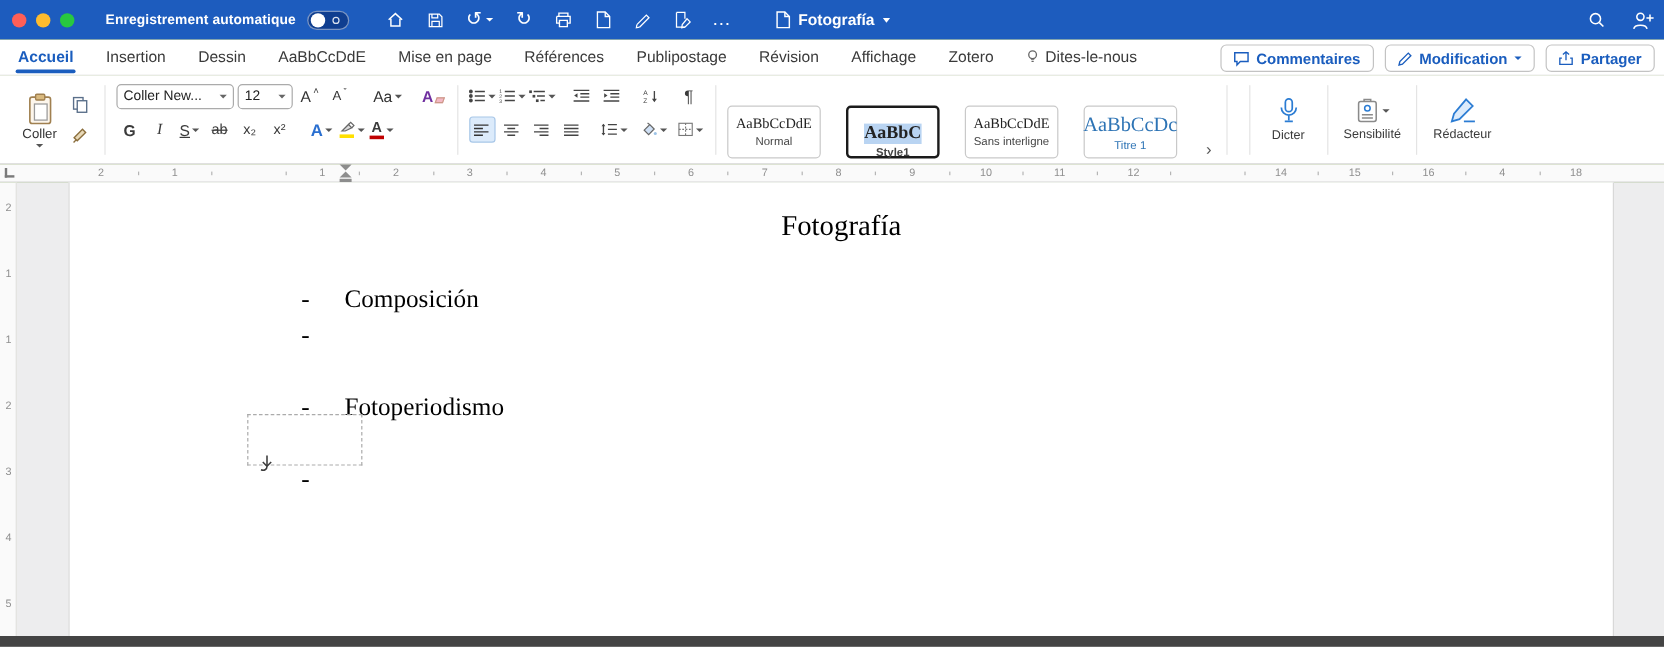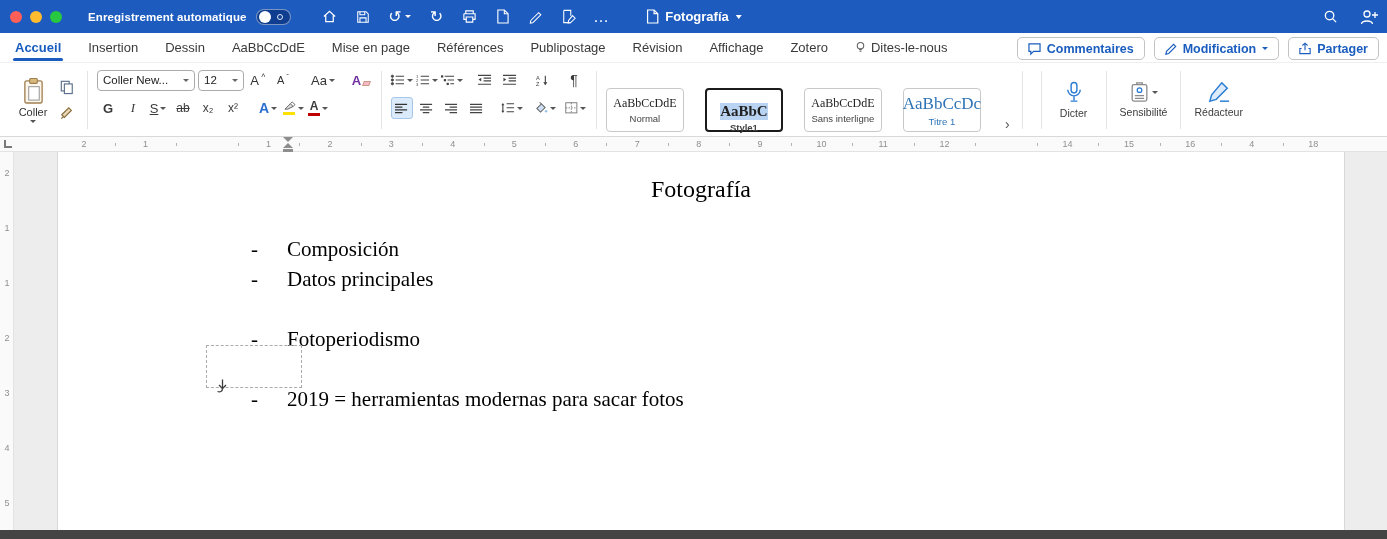--- a/index.html
+++ b/index.html
@@ -561,31 +561,29 @@
   <div class="docarea">
     <div class="page">
       <div class="doc-title">Fotografía</div>
       <div class="doc-list">
         <div class="li">
           <span class="dash">-</span>
           <span>Composición</span>
         </div>
         <div class="li">
           <span class="dash">-</span>
-          <span>Datos principales</span>
         </div>
         <div class="li empty"></div>
         <div class="li">
           <span class="dash">-</span>
           <span>Fotoperiodismo</span>
         </div>
         <div class="li empty"></div>
         <div class="li">
           <span class="dash">-</span>
-          <span>2019 = herramientas modernas para sacar fotos</span>
         </div>
       </div>
       <div class="sel-rect"></div>
       <span class="anchor">
         <svg width="13" height="15" viewBox="0 0 13 15" fill="none" stroke="#3c3c3c" stroke-width="1.3">
             <path d="M6.5 0.5 V9"></path>
             <path d="M3 6 L6.5 9.5 L10 6"></path>
             <path d="M6.5 9.5 c0 3 -2.5 4 -5 3"></path>
           </svg>
       </span>

